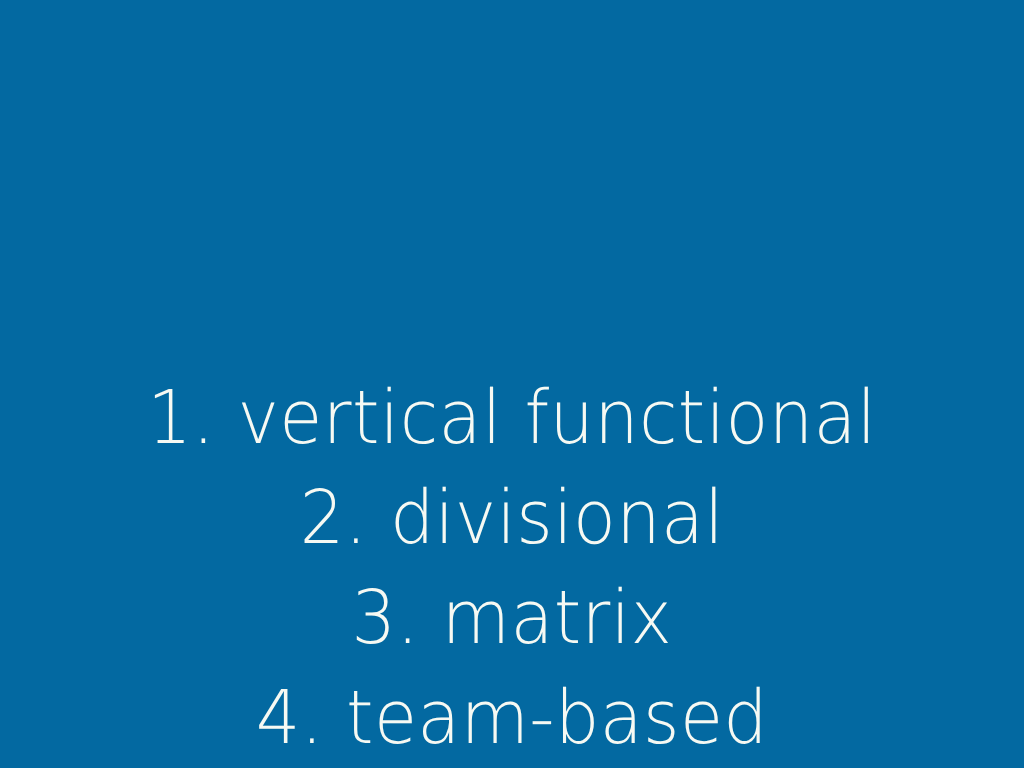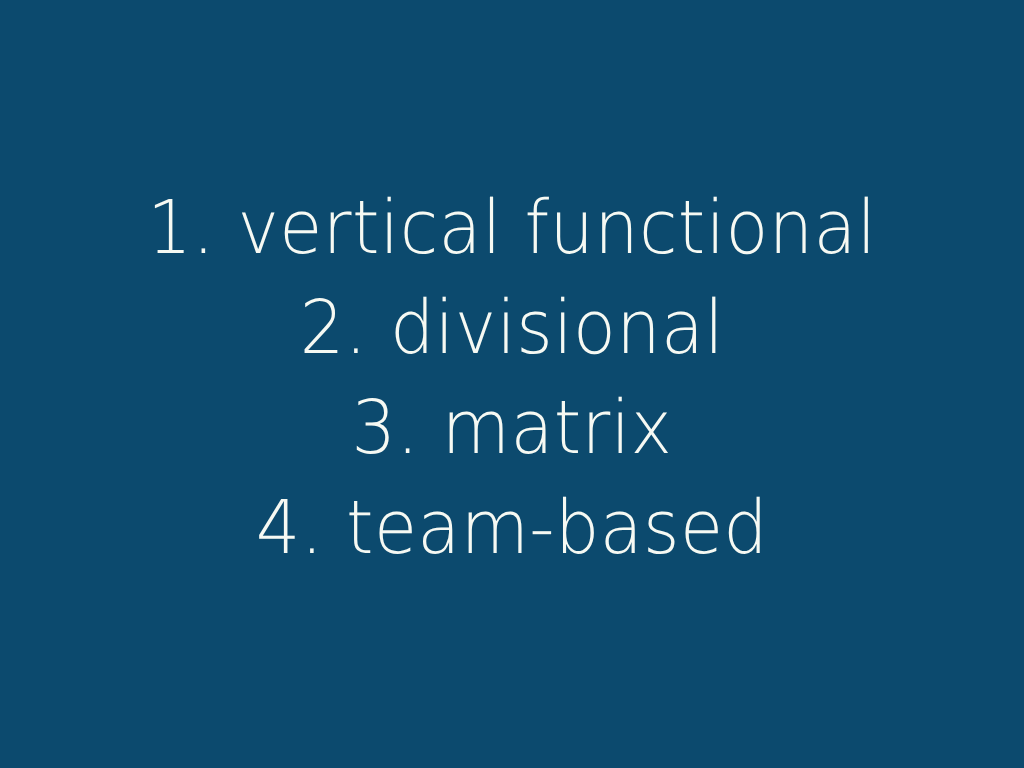--- a/index.html
+++ b/index.html
@@ -12,25 +12,25 @@
     height: 768px;
     overflow: hidden;
     background: #45aa4a;
     font-family: "DejaVu Sans", "Liberation Sans", sans-serif;
   }
   .slide {
     position: relative;
     box-sizing: border-box;
     width: 1024px;
     height: 768px;
-    background: #0c4a6e;
+    background: #0369a1;
     display: flex;
     flex-direction: column;
     align-items: center;
-    justify-content: center;
+    justify-content: flex-end;
   }
   .slide-body {
     width: 100%;
     display: flex;
     flex-direction: column;
     align-items: center;
     justify-content: center;
     margin-top: -12px;
   }
   .slide-line {

